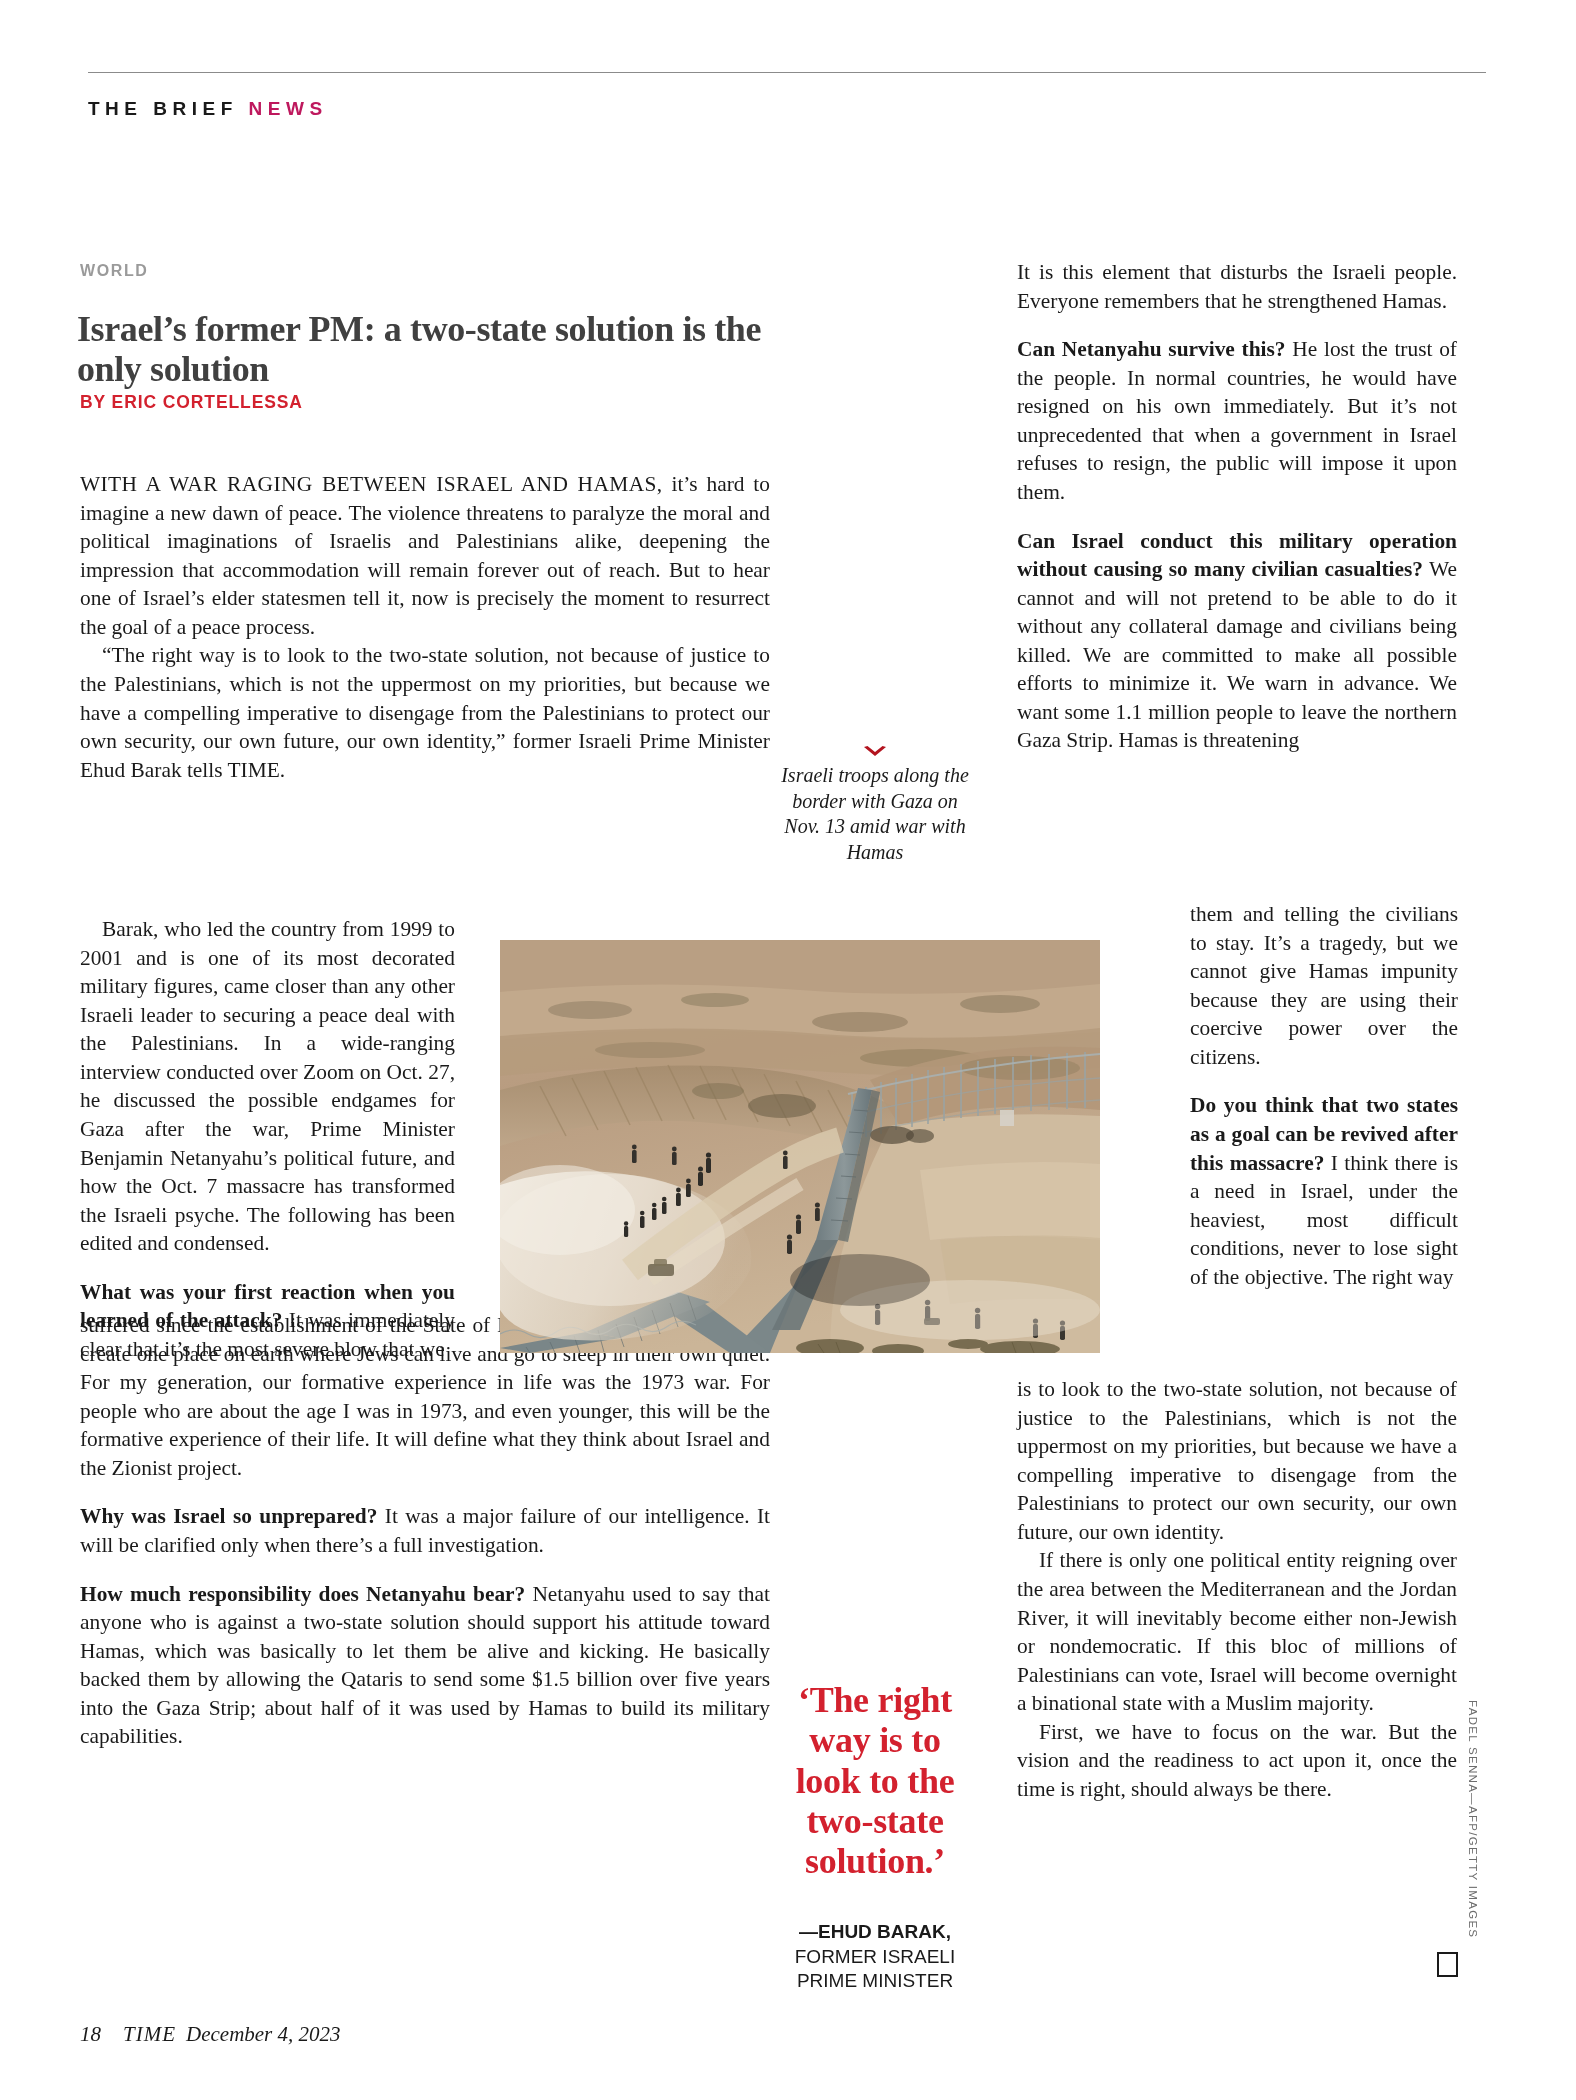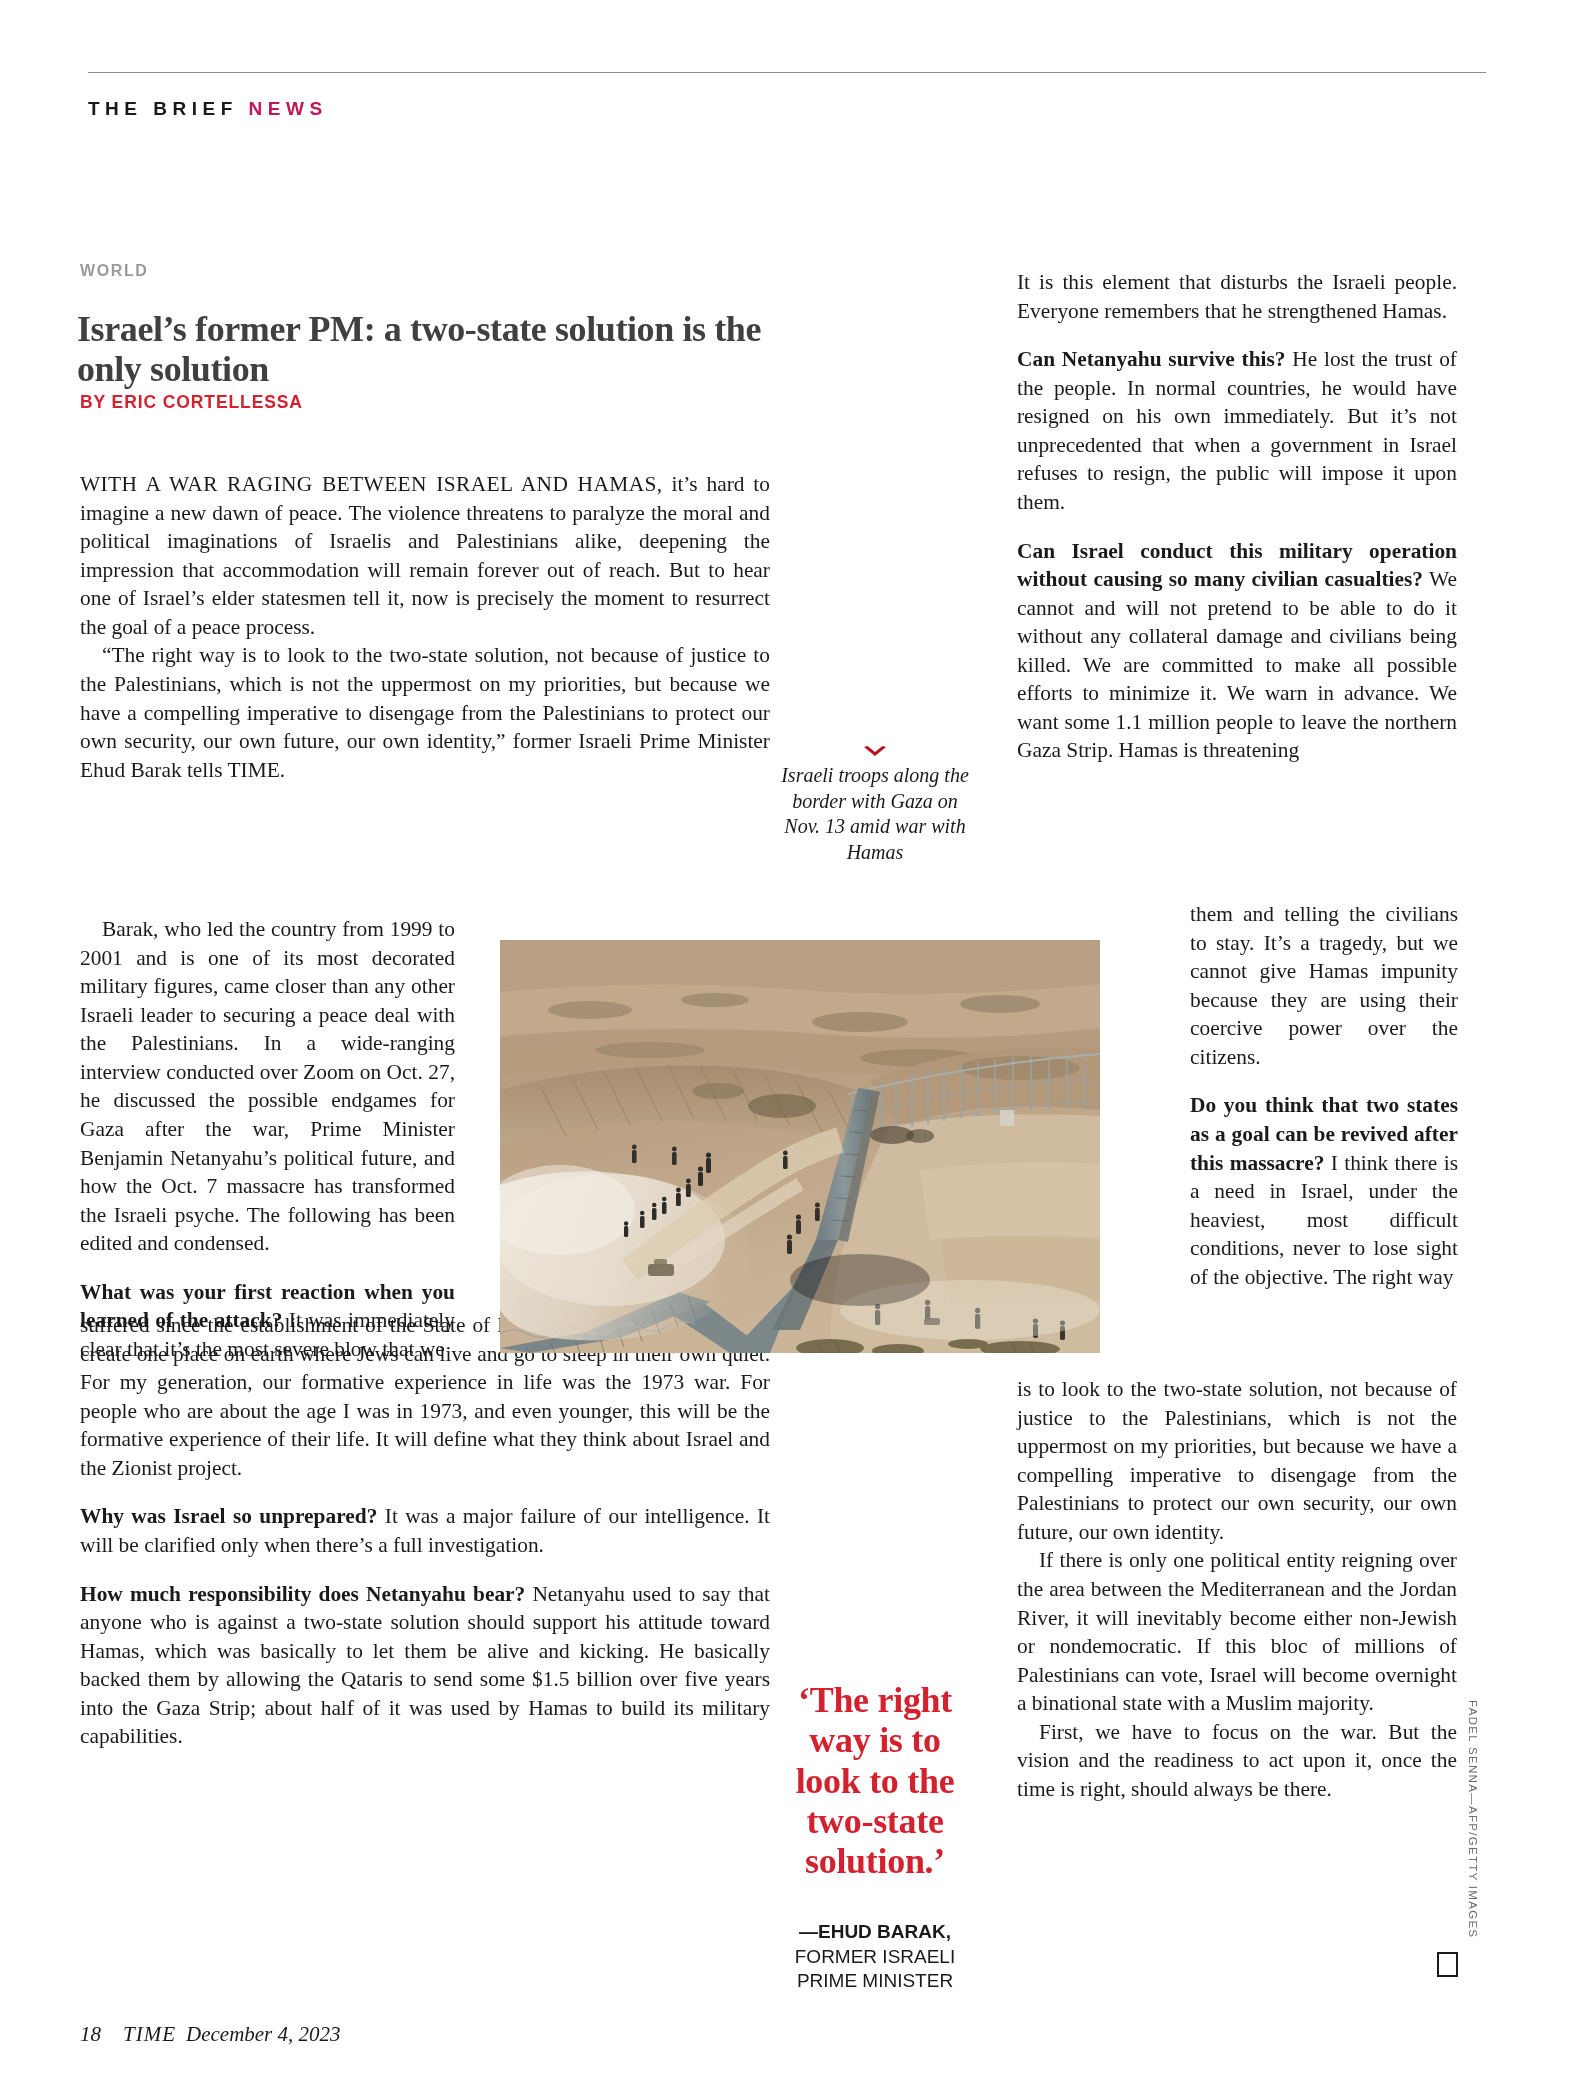--- a/index.html
+++ b/index.html
@@ -64,21 +64,21 @@
   .col .q { font-weight:bold; }
   .lead-caps { font-variant:small-caps; letter-spacing:0.4px; }
 
   
   #col-left-top { left:80px; top:470px; width:690px; }
   
   #col-left-mid { left:80px; top:915px; width:375px; }
   
   #col-left-bot { left:80px; top:1311px; width:690px;font-family:Liberation Serif, serif; }
   
-  #col-right-top { left:1017px; top:268px; width:440px; }
+  #col-right-top { left:1017px; top:258px; width:440px; }
   
   #col-right-mid { left:1190px; top:900px; width:268px; }
   
   #col-right-bot { left:1017px; top:1375px; width:440px; }
 
   
   .photo-wrap {
     position:absolute; left:500px; top:940px; width:600px; height:413px;
     overflow:hidden;
   }

